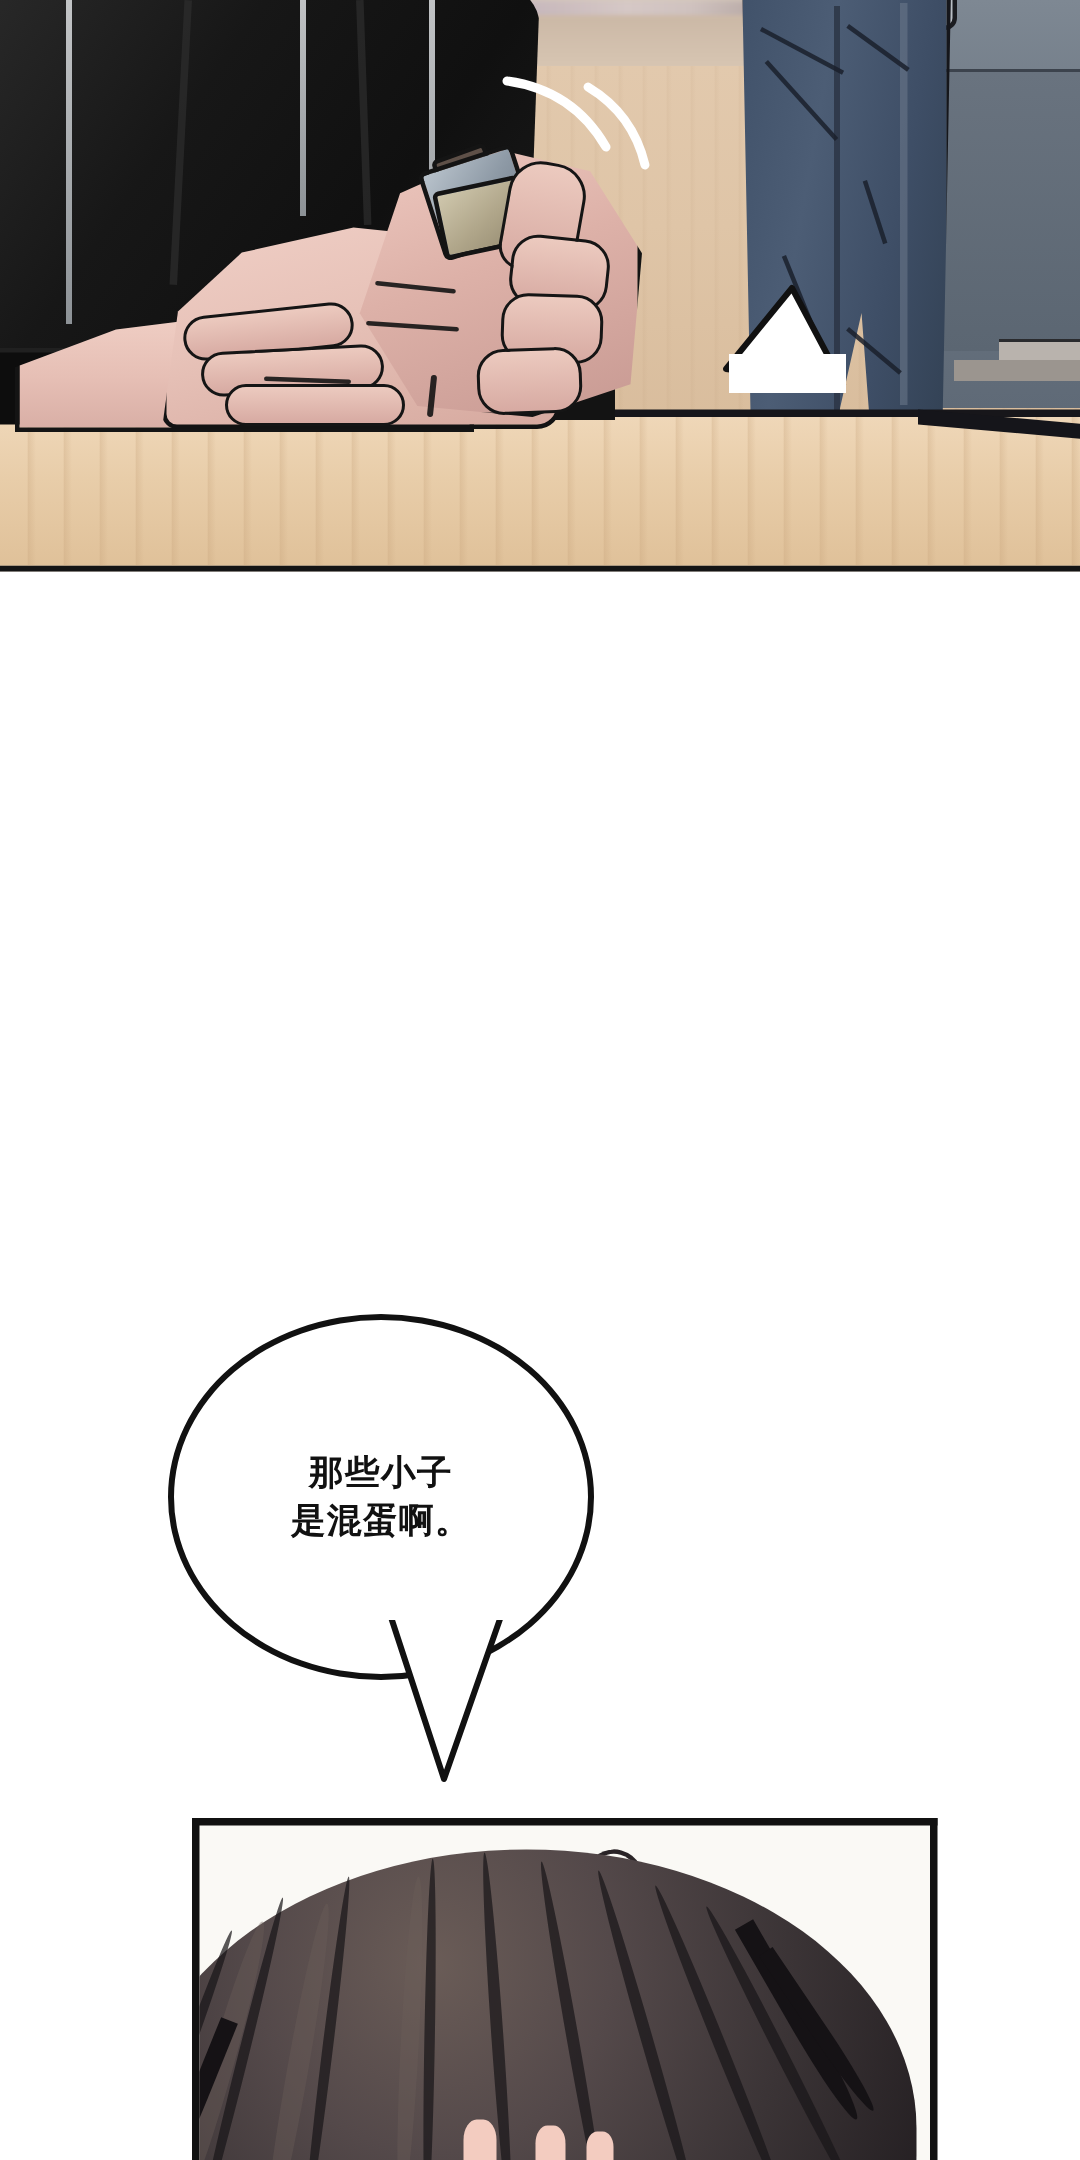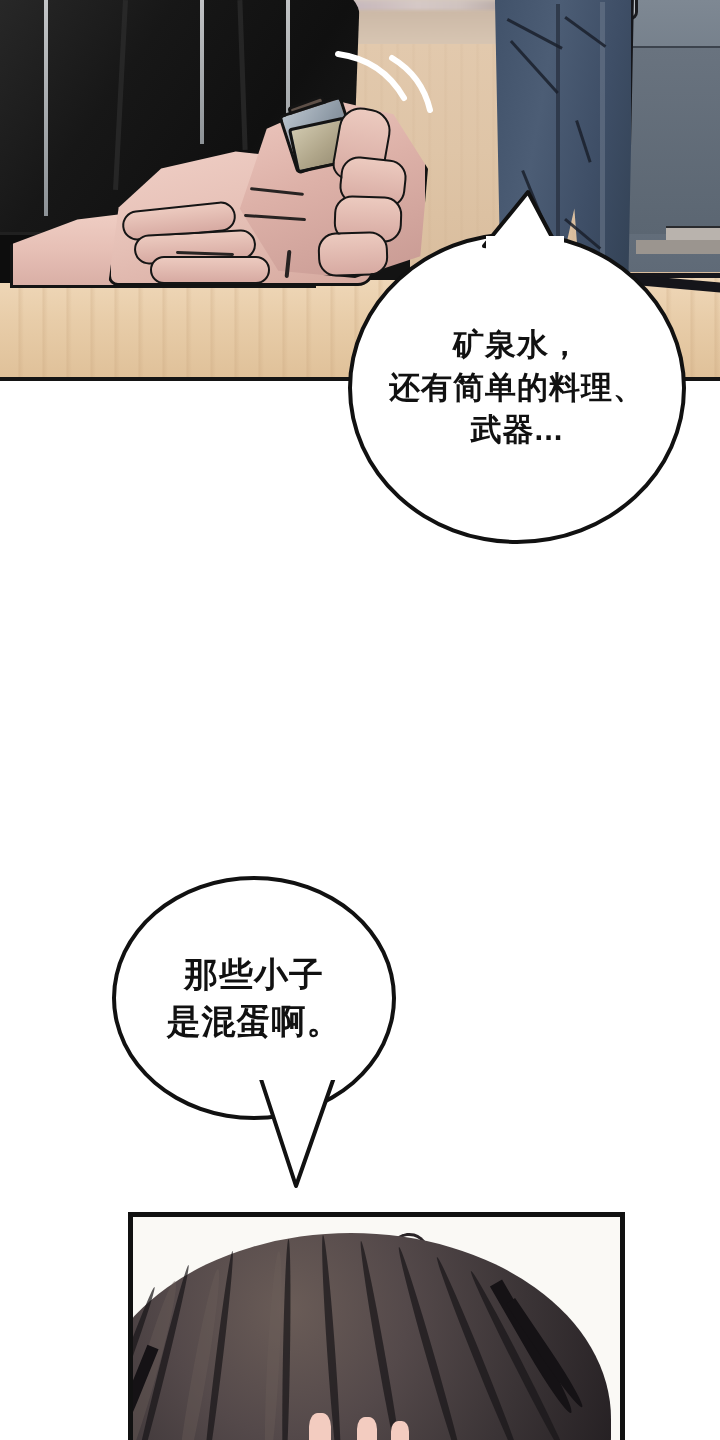--- a/index.html
+++ b/index.html
@@ -308,21 +308,21 @@
     font-size: 31px;
   }
   #bubble2 {
     left: 112px;
     top: 876px;
     width: 284px;
     height: 244px;
     z-index: 40;
   }
   #bubble2 .bubble-text {
-    font-size: 34px;
+    font-size: 23px;
   }
   .tail-svg {
     position: absolute;
     z-index: 41;
     overflow: visible;
   }
   #tail1 { left: 470px; top: 180px; width: 140px; height: 90px; }
   #tail2 { left: 230px; top: 1050px; width: 160px; height: 150px; }
 
   
@@ -452,25 +452,20 @@
     <svg class="motion-svg" viewBox="0 0 140 110">
       <path d="M8 14 Q 52 20 74 58" stroke="#ffffff" stroke-width="6" fill="none" stroke-linecap="round"></path>
       <path d="M62 18 Q 92 36 100 70" stroke="#ffffff" stroke-width="6" fill="none" stroke-linecap="round"></path>
     </svg>
   </div>
 
   <svg class="tail-svg" id="tail1" viewBox="0 0 140 90">
     <polygon points="58,12 92,76 14,66" fill="#ffffff" stroke="#111111" stroke-width="4" stroke-linejoin="round"></polygon>
     <rect x="16" y="56" width="78" height="26" fill="#ffffff"></rect>
   </svg>
-  <div class="bubble" id="bubble1">
-    <div class="bubble-text">矿泉水，
-还有简单的料理、
-武器...</div>
-  </div>
 
   <svg class="tail-svg" id="tail2" viewBox="0 0 160 150">
     <polygon points="28,20 108,16 66,136" fill="#ffffff" stroke="#111111" stroke-width="4" stroke-linejoin="round"></polygon>
     <rect x="24" y="6" width="92" height="24" fill="#ffffff"></rect>
   </svg>
   <div class="bubble" id="bubble2">
     <div class="bubble-text">那些小子
 是混蛋啊。</div>
   </div>
 

